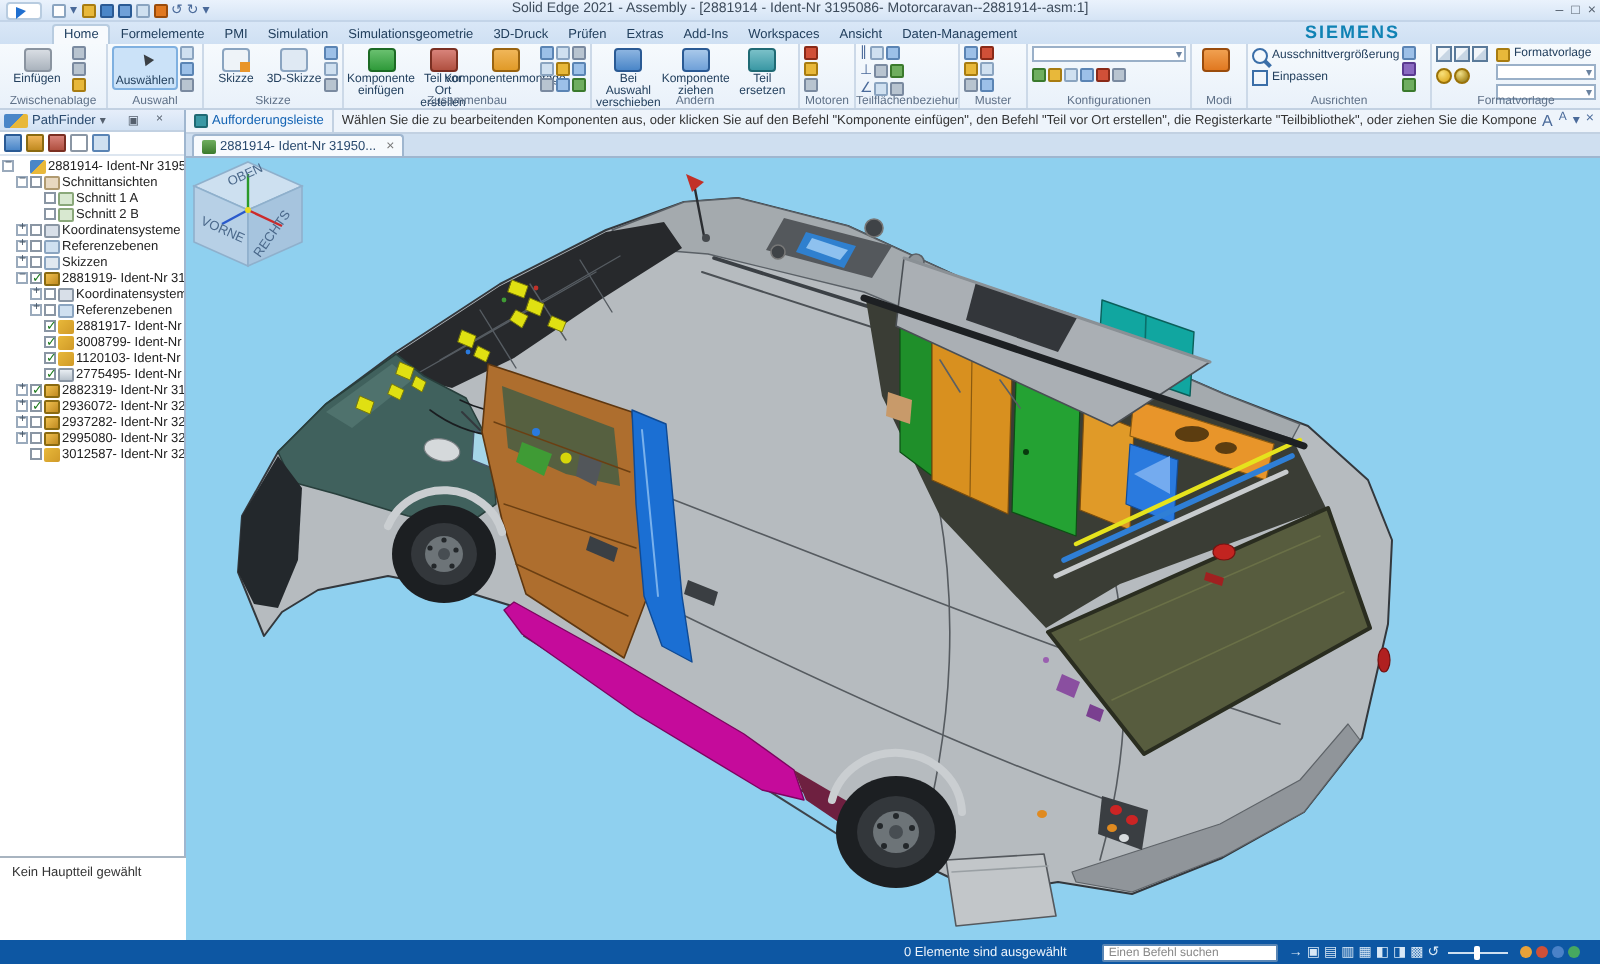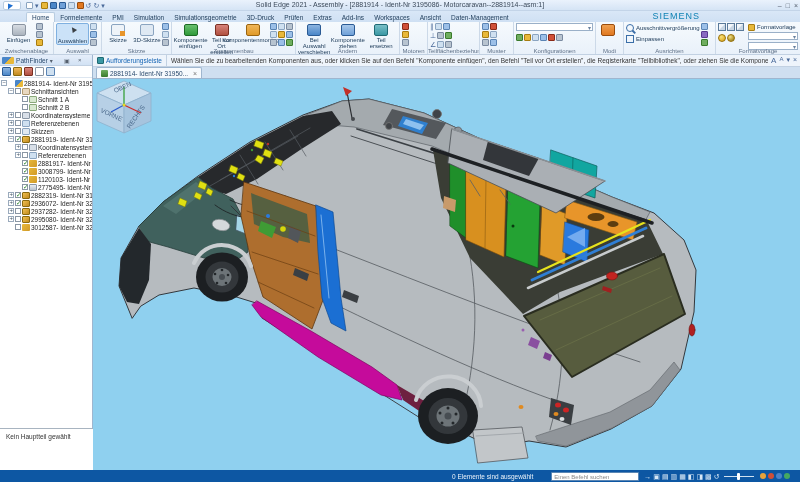--- a/index.html
+++ b/index.html
@@ -21,21 +21,21 @@
   .qi.orange{background:#e07820;border:1px solid #9a4c0c}
   .qt { font-size:7px; color:#4a6a9a; line-height:9px; }
   #window-title { left:200px; right:200px; top:1px; text-align:center; font-size:7px; color:#3c4a5a; white-space:nowrap; }
   #win-controls { right:2px; top:1px; display:flex; gap:4px; font-size:7px; color:#55606e; line-height:9px; }
 
   
   #tabrow { left:0; top:11px; width:800px; height:11px; background:linear-gradient(#d9e7f7,#cfe0f3); display:flex; align-items:flex-end; }
   #tabs { display:flex; margin-left:26px; height:11px; align-items:flex-end; }
   .rtab { font-size:6.5px; color:#23405e; padding:1px 5px 1px; white-space:nowrap; border-radius:2px 2px 0 0; }
   .rtab.active { background:#f7fafd; border:1px solid #b8cce0; border-bottom:none; color:#1a3a5c; }
-  #siemens { right:100px; top:11px; font-size:9px; font-weight:normal; letter-spacing:1px; color:#0f82b4; }
+  #siemens { right:100px; top:11px; font-size:9px; font-weight:bold; letter-spacing:1px; color:#0f82b4; }
   #tabrow-right { position:absolute; right:3px; top:12px; display:flex; gap:3px; align-items:center; }
   .tri { width:7px; height:7px; border-radius:1px; }
   .tri.b1{background:#6fa0d8;border:1px solid #2a5a94}
   .tri.b2{background:#9cc0e8;border:1px solid #2a5a94}
   .tri.help{background:#1f6fd0;color:#fff;font-size:6px;text-align:center;line-height:7px}
   .tri.wc{background:none;border:none;color:#55606e;font-size:7px;line-height:7px;width:auto}
 
   
   #ribbon { left:0; top:22px; width:800px; height:33px; background:linear-gradient(#f6fafd,#e9f1fa); border-bottom:1px solid #c2d1e2; display:flex; }
   .rgroup { position:relative; height:100%; border-right:1px solid #ccd9e8; padding:1px 2px 8px 2px; display:flex; gap:1px; align-items:flex-start; }

